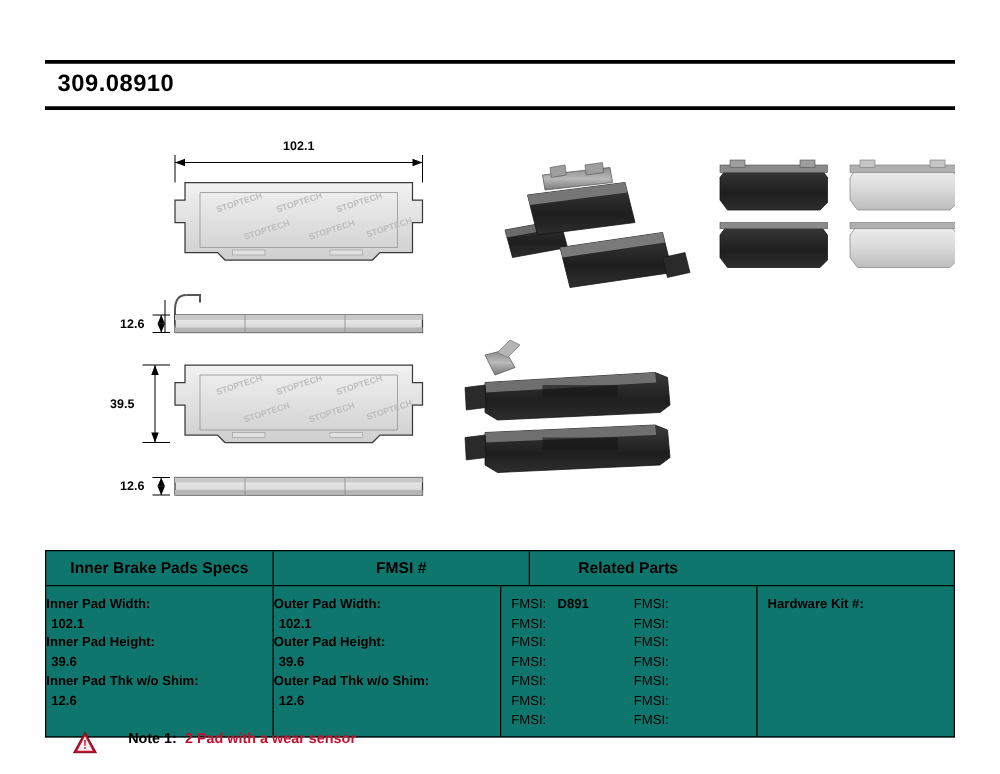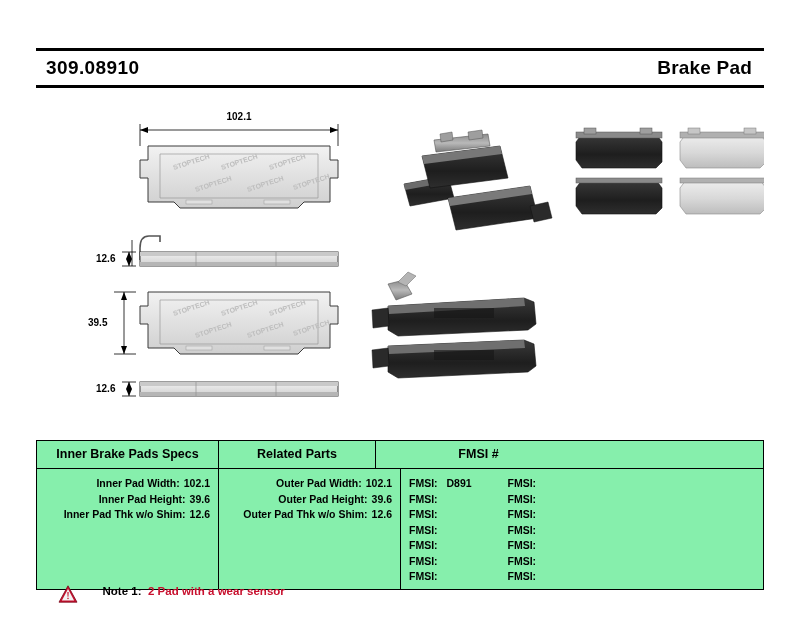--- a/index.html
+++ b/index.html
@@ -54,21 +54,21 @@
   }
   .drawing svg { display: block; }
 
   
   .spec-table {
     position: absolute;
     left: 36px; top: 408px;
     width: 728px;
     border: 1.5px solid #000;
     box-sizing: border-box;
-    background: #86efac;
+    background: #0f766e;
   }
   .spec-head {
     display: flex;
     border-bottom: 1.5px solid #000;
   }
   .spec-body {
     display: flex;
     min-height: 120px;
   }
   .col {
@@ -92,38 +92,39 @@
   }
   .spec-body .col:last-child { border-right: none; }
 
   .kv {
     font-size: 10.5px;
     line-height: 15.5px;
     display: flex;
     justify-content: flex-end;
     padding-right: 8px;
     white-space: nowrap;
+    flex-direction: column;
   }
   .kv .k { font-weight: bold; }
   .kv .v { font-weight: bold; padding-left: 4px; }
 
   
   .fmsi-grid {
     display: flex;
     padding-left: 8px;
   }
   .fmsi-col {
     width: 50%;
   }
   .fmsi-row {
     font-size: 10.5px;
     line-height: 15.5px;
     white-space: nowrap;
   }
-  .fmsi-row .k { font-weight: bold; }
+  .fmsi-row .k { font-weight: normal; }
   .fmsi-row .v { font-weight: bold; padding-left: 6px; }
 
   .related-row {
     font-size: 10.5px;
     line-height: 15.5px;
     padding-left: 8px;
     font-weight: bold;
     white-space: nowrap;
   }
 
@@ -162,21 +163,20 @@
     font-weight: bold;
   }
 </style>
 </head>
 <body>
 
 <div class="sheet">
 
   <div class="header">
     <div class="part-number">309.08910</div>
-    <div class="doc-title">Brake Pad</div>
   </div>
 
   <div class="drawing">
     <svg width="728" height="330" viewBox="0 0 728 330" xmlns="http://www.w3.org/2000/svg">
       <defs>
         <linearGradient id="padGrad" x1="0" y1="0" x2="0" y2="1">
           <stop offset="0%" stop-color="#f2f2f2"></stop>
           <stop offset="45%" stop-color="#e2e2e2"></stop>
           <stop offset="100%" stop-color="#cfcfcf"></stop>
         </linearGradient>
@@ -343,22 +343,22 @@
         <path d="M352,252 L488,246 L489,254 L353,260 Z" fill="#6f6f6f"></path>
         <rect x="398" y="256" width="60" height="10" fill="#151515" opacity="0.6"></rect>
         <path d="M336,256 L352,254 L353,272 L337,274 Z" fill="#2a2a2a" stroke="#111" stroke-width="0.5"></path>
       </g>
     </svg>
   </div>
 
   <div class="spec-table">
     <div class="spec-head">
       <div class="col c1">Inner Brake Pads Specs</div>
+      <div class="col c3">FMSI #</div>
       <div class="col c4">Related Parts</div>
-      <div class="col c3">FMSI #</div>
     </div>
     <div class="spec-body">
 
       <div class="col c1">
         <div class="kv">
           <span class="k">Inner Pad Width:</span>
           <span class="v">102.1</span>
         </div>
         <div class="kv">
           <span class="k">Inner Pad Height:</span>
@@ -443,20 +443,26 @@
               <span class="v"></span>
             </div>
             <div class="fmsi-row">
               <span class="k">FMSI:</span>
               <span class="v"></span>
             </div>
           </div>
         </div>
       </div>
 
+      <div class="col c4">
+        <div class="related-row">
+          <span>Hardware Kit #:</span>
+          <span></span>
+        </div>
+      </div>
     </div>
   </div>
 
   <div class="notes">
     <svg class="warn-icon" viewBox="0 0 24 22">
       <polygon points="12,1 23,21 1,21" fill="#c8102e" stroke="#7a0a1c" stroke-width="1"></polygon>
       <polygon points="12,5 19.5,19 4.5,19" fill="#f2f2f2"></polygon>
       <path d="M11.2,8.5 h1.6 l-0.3,6 h-1 Z" fill="#c8102e"></path>
       <rect x="11.2" y="15.6" width="1.6" height="1.6" fill="#c8102e"></rect>
     </svg>

